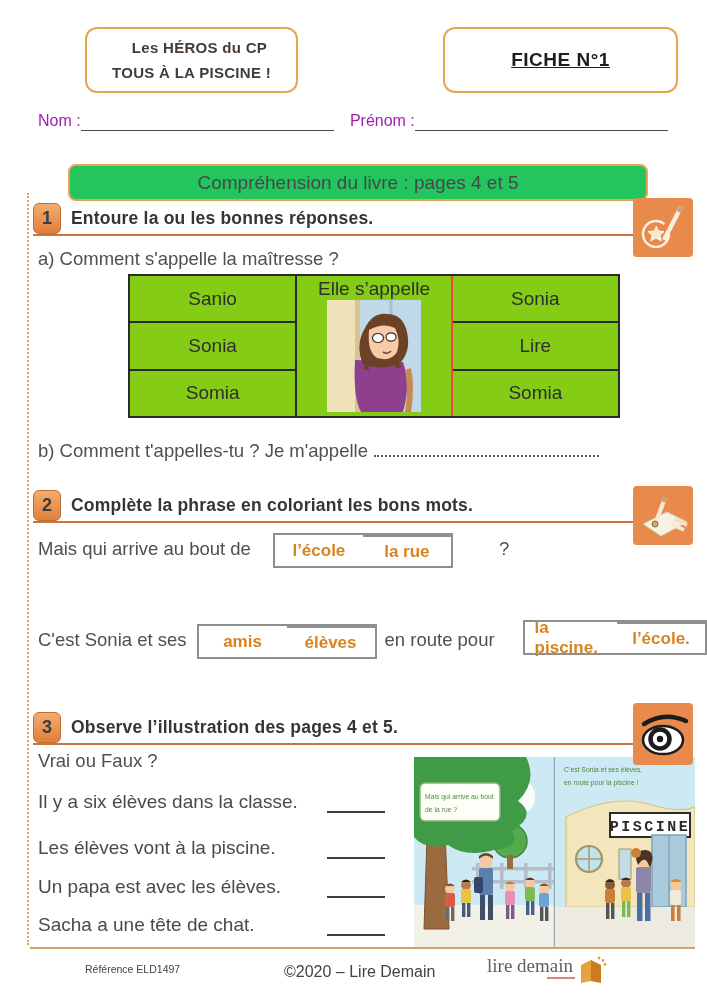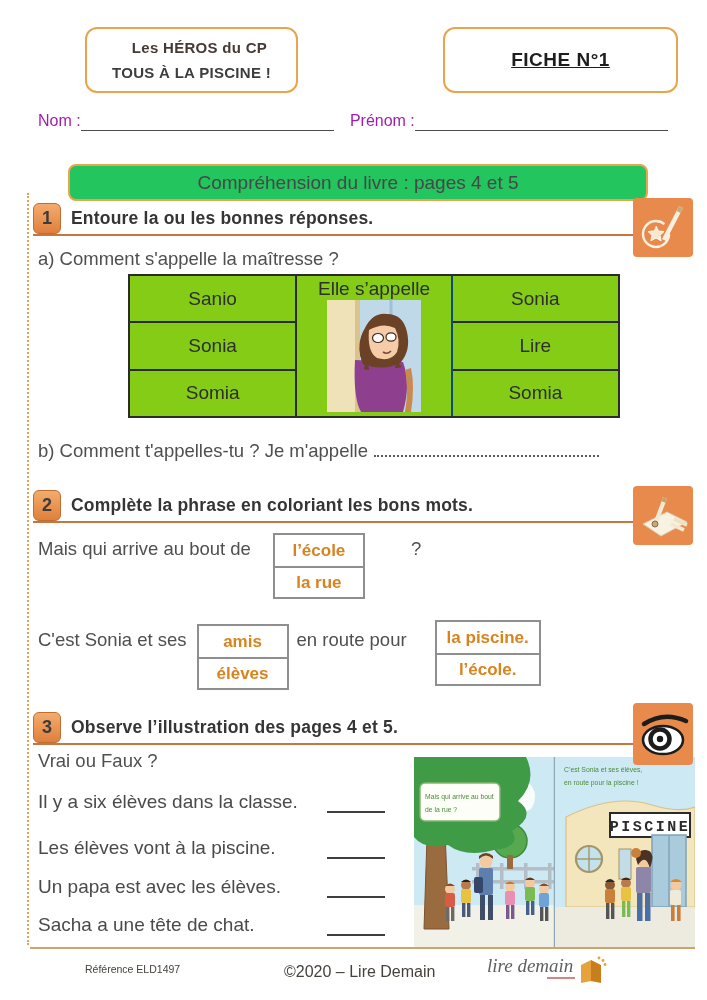--- a/index.html
+++ b/index.html
@@ -41,46 +41,46 @@
 
   .q-text { position:absolute; left:38px; font-size:18.5px; color:#4f4f4f; }
 
   
   .ans-table { position:absolute; left:128px; top:274px; width:492px; height:144px;
                display:flex; border:2px solid #2b2b2b; background:#84cc16; }
   .ans-col { width:166px; display:flex; flex-direction:column; }
   .ans-cell { flex:1; display:flex; align-items:center; justify-content:center;
               font-size:19px; color:#2e2e2e; border-top:2px solid #2b2b2b; }
   .ans-cell:first-child { border-top:none; }
-  .ans-center { width:158px; border-left:2px solid #2b2b2b; border-right:2px solid #0c4a6e;
+  .ans-center { width:158px; border-left:2px solid #2b2b2b; border-right:2px solid #ef4444;
                 display:flex; flex-direction:column; align-items:center; }
   .ans-center .cap { font-size:19px; color:#2e2e2e; margin-top:2px; }
   .dots { display:inline-block; width:225px; border-bottom:2.5px dotted #5a5a5a; height:14px; margin-left:6px; }
 
   
-  .word-stack { display:inline-flex; flex-direction:column; border:2px solid #8f8f8f; background:#fff; }
+  .word-stack { display:inline-flex; flex-direction:row; border:2px solid #8f8f8f; background:#fff; }
   .word-cell { min-width:88px; padding:0 10px; height:31px; display:flex; align-items:center; justify-content:center;
                font-size:17px; font-weight:bold; color:#D9831F; }
   .word-cell + .word-cell { border-top:2px solid #8f8f8f; }
   .sent { position:absolute; display:flex; align-items:flex-start; font-size:18.5px; color:#4f4f4f; }
   .sent .t { line-height:32px; white-space:nowrap; }
 
   
   .stmt { position:absolute; left:38px; width:347px; display:flex; justify-content:space-between;
           align-items:flex-end; font-size:19px; color:#4a4a4a; }
   .stmt .blank { width:58px; border-bottom:2px solid #3f3f3f; height:19px; }
 
   .illus { position:absolute; left:414px; top:757px; width:281px; height:190px; }
 
   
   .foot-line { position:absolute; left:30px; right:12px; top:947px; height:2px; background:#C9A66B; }
   .foot-ref { position:absolute; left:85px; top:963px; font-size:10.5px; color:#44423a; }
   .foot-copy { position:absolute; left:284px; top:963px; font-size:16px; color:#44423a; }
   .logo { position:absolute; left:487px; top:955px; display:flex; align-items:flex-start; }
-  .logo-text { font-family:"Liberation Serif", serif; font-style:italic; font-size:19px; color:#5f5f5f; }
+  .logo-text { font-family:"Liberation Serif", serif; font-size:19px; color:#5f5f5f; }
   .logo-tagline { position:absolute; left:60px; top:22px; width:28px; height:2px; background:#C04040; opacity:.65; }
 </style>
 </head>
 <body>
 
 <div class="page">
 
   <div class="hdr-box" style="left:85px; top:27px; width:213px; height:66px;">
     <div class="l1">Les HÉROS du CP</div>
     <div class="l2">TOUS À LA PISCINE !</div>

